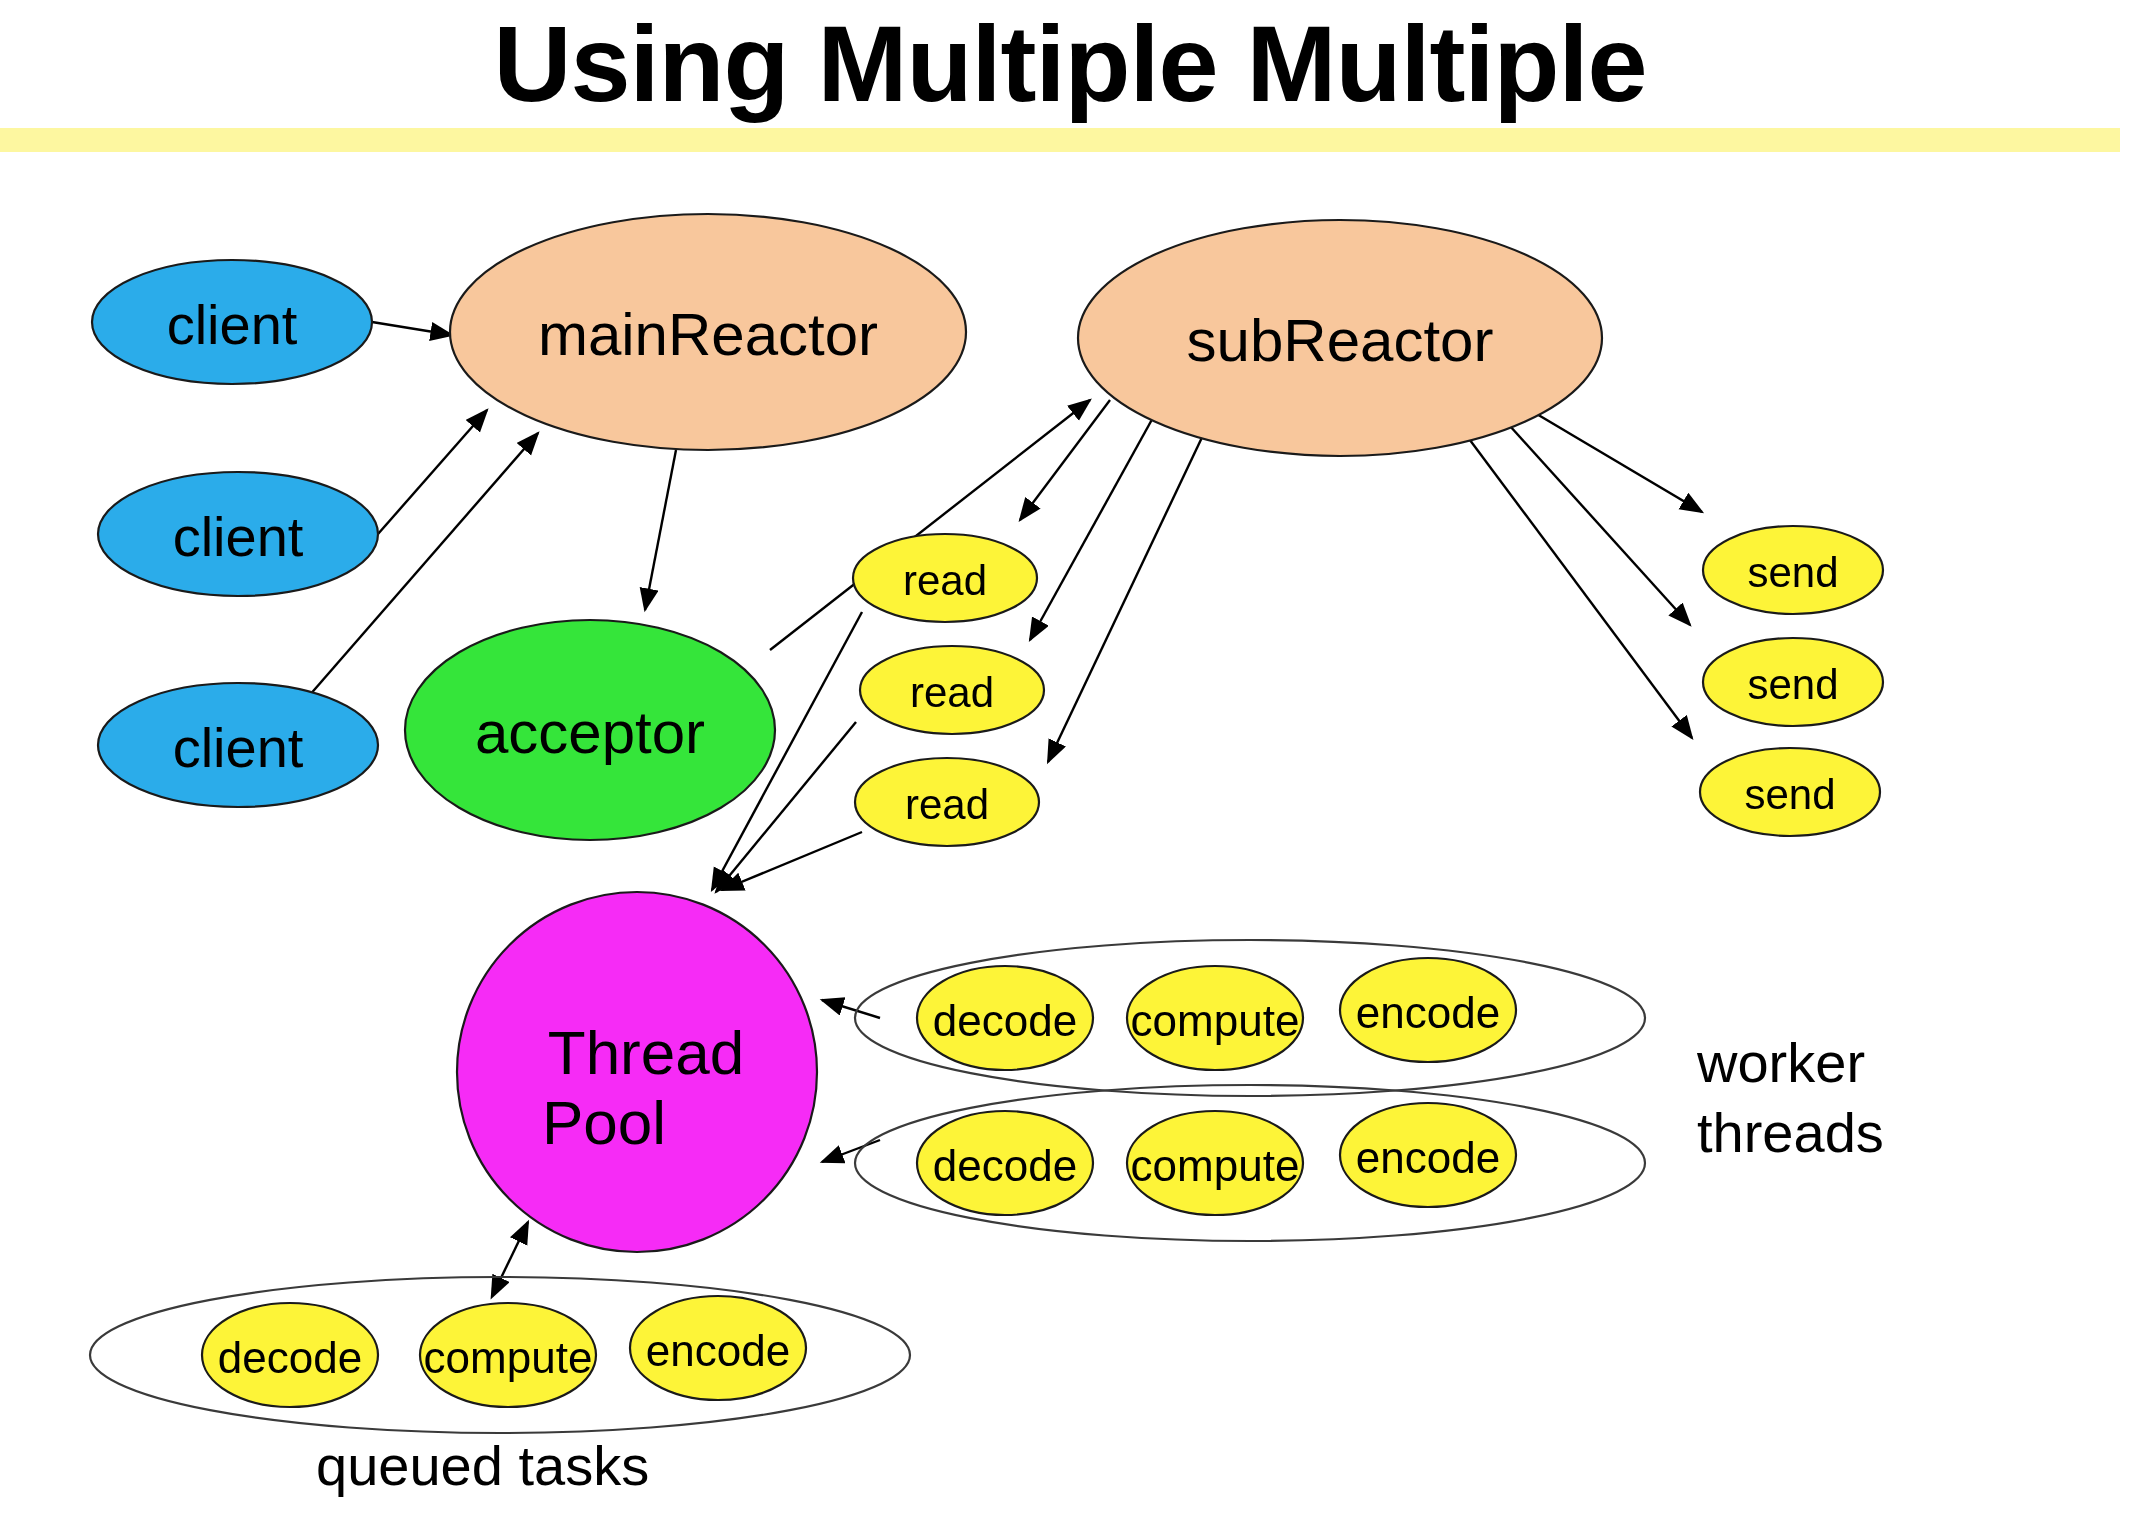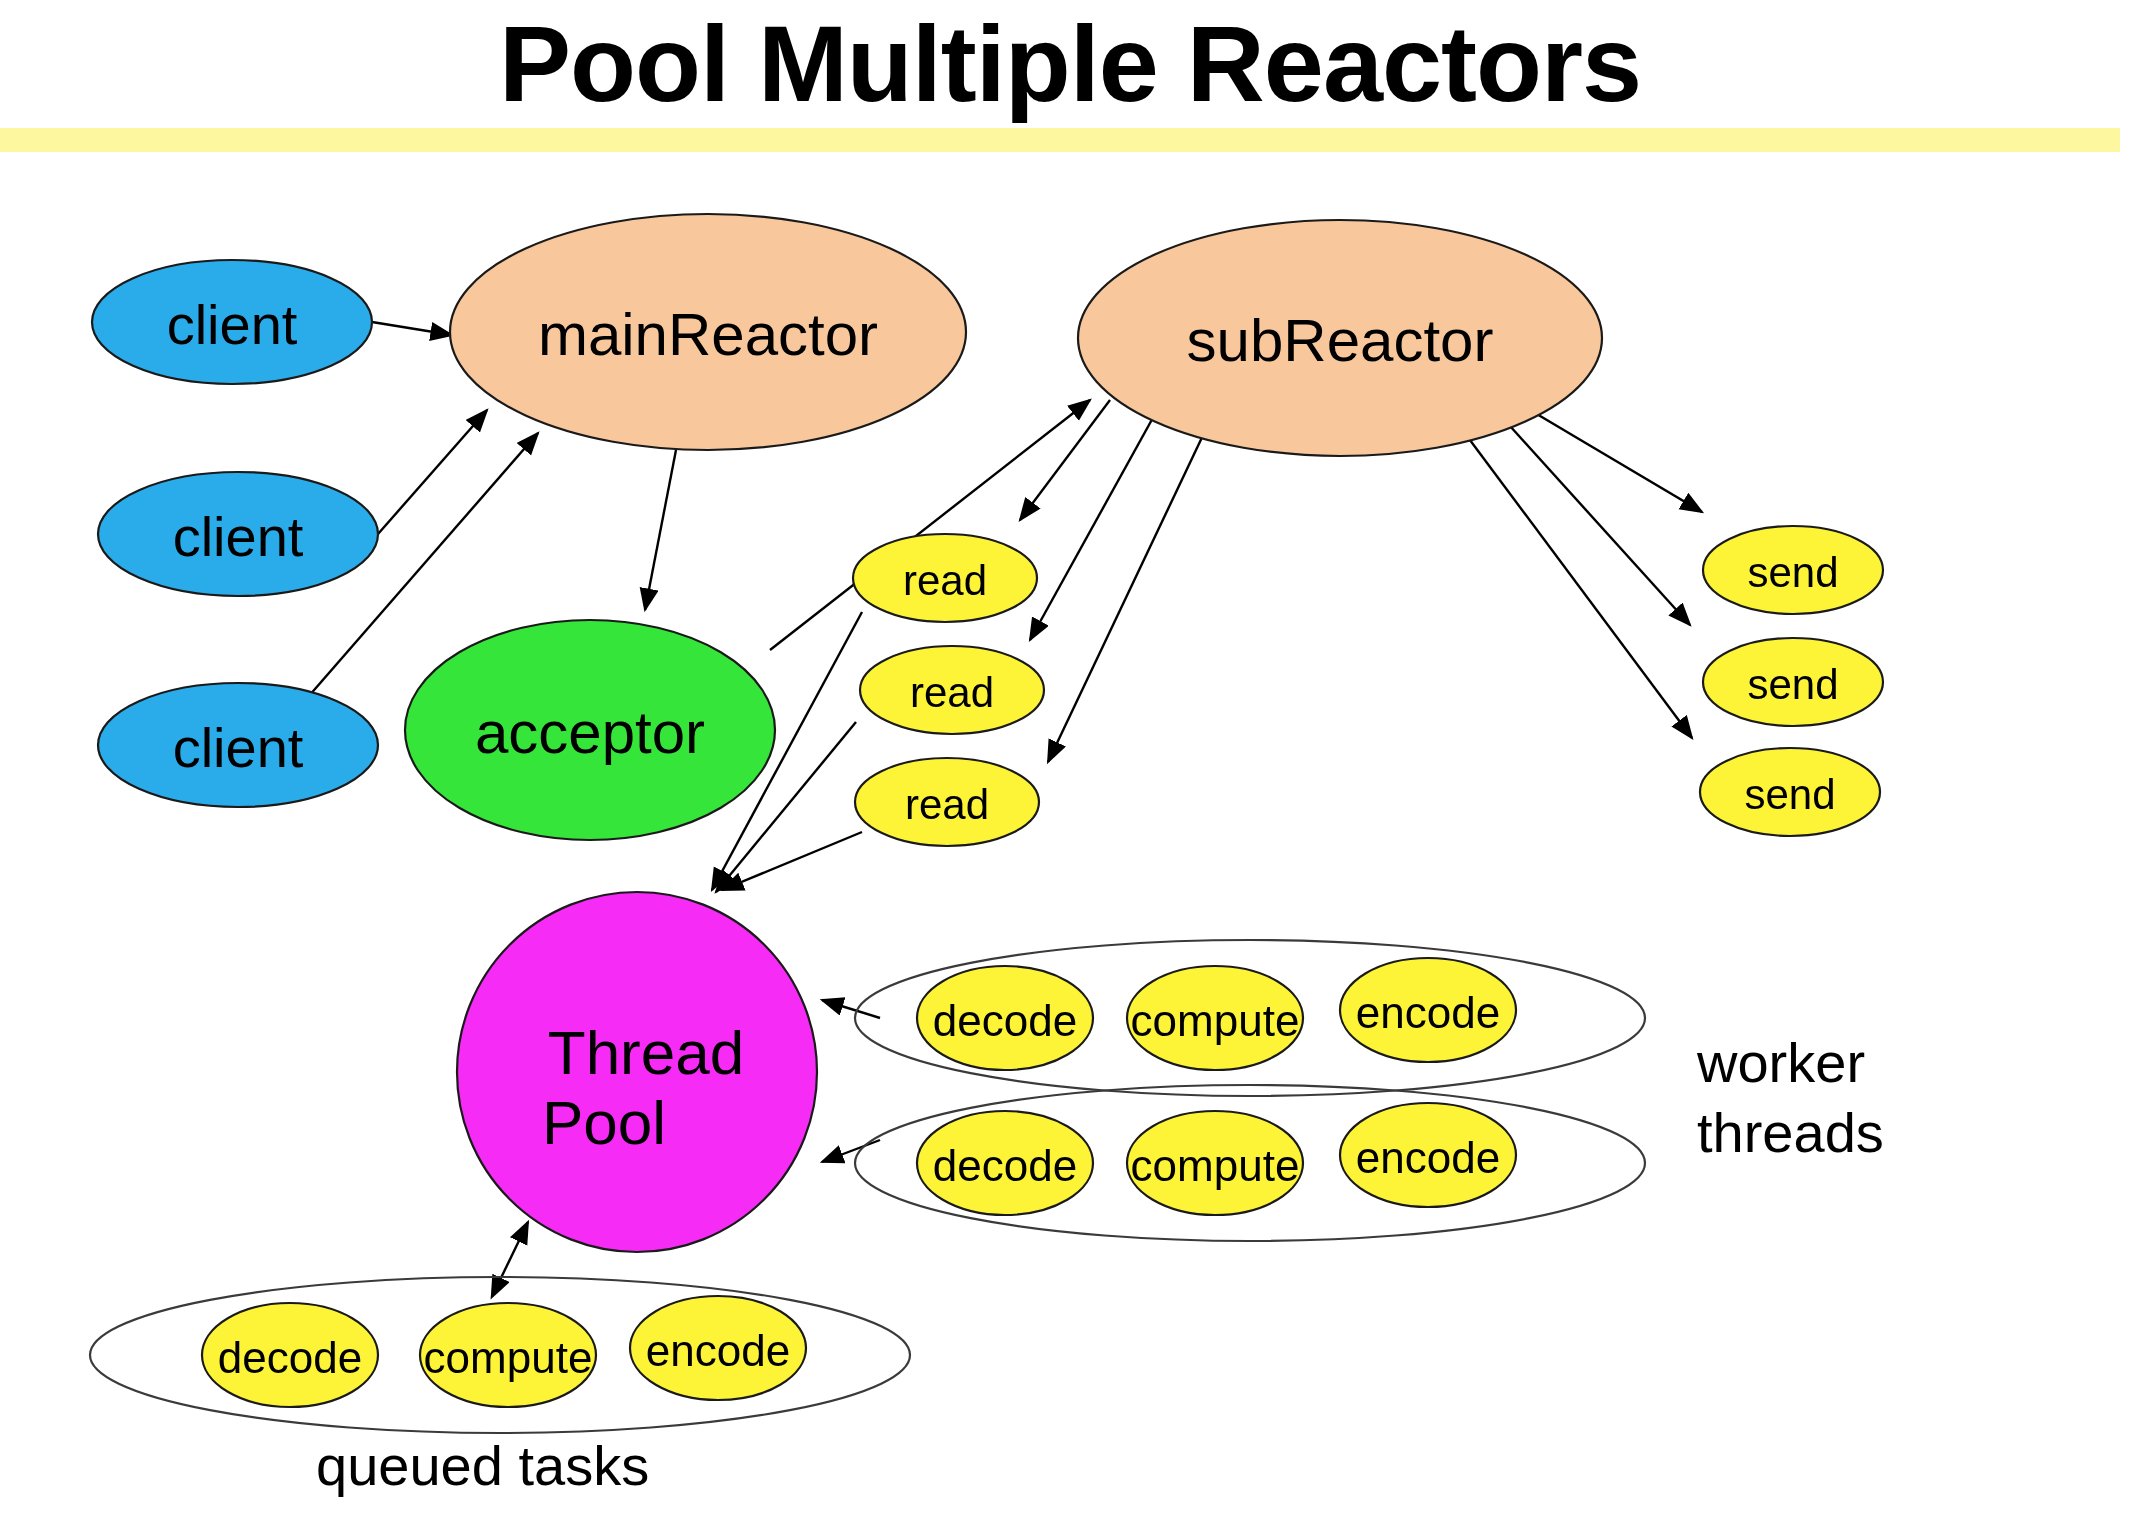--- a/index.html
+++ b/index.html
@@ -75,21 +75,21 @@
     fill: none;
     marker-end: url(#arrowhead);
     marker-start: url(#arrowhead-start);
   }
 </style>
 </head>
 <body>
 
 <div id="slide">
 
-  <div id="title-text">Pool Multiple Reactors</div>
+  <div id="title-text">Using Multiple Multiple</div>
 
   <div id="title-rule"></div>
 
   <svg id="diagram" viewBox="0 0 2140 1518">
     <defs>
       <marker id="arrowhead" markerWidth="11" markerHeight="11" refX="9" refY="4" orient="auto" markerUnits="strokeWidth">
         <path d="M0,0 L10,4 L0,8 z" fill="#000000"></path>
       </marker>
       <marker id="arrowhead-start" markerWidth="11" markerHeight="11" refX="1" refY="4" orient="auto-start-reverse" markerUnits="strokeWidth">
         <path d="M0,0 L10,4 L0,8 z" fill="#000000"></path>

